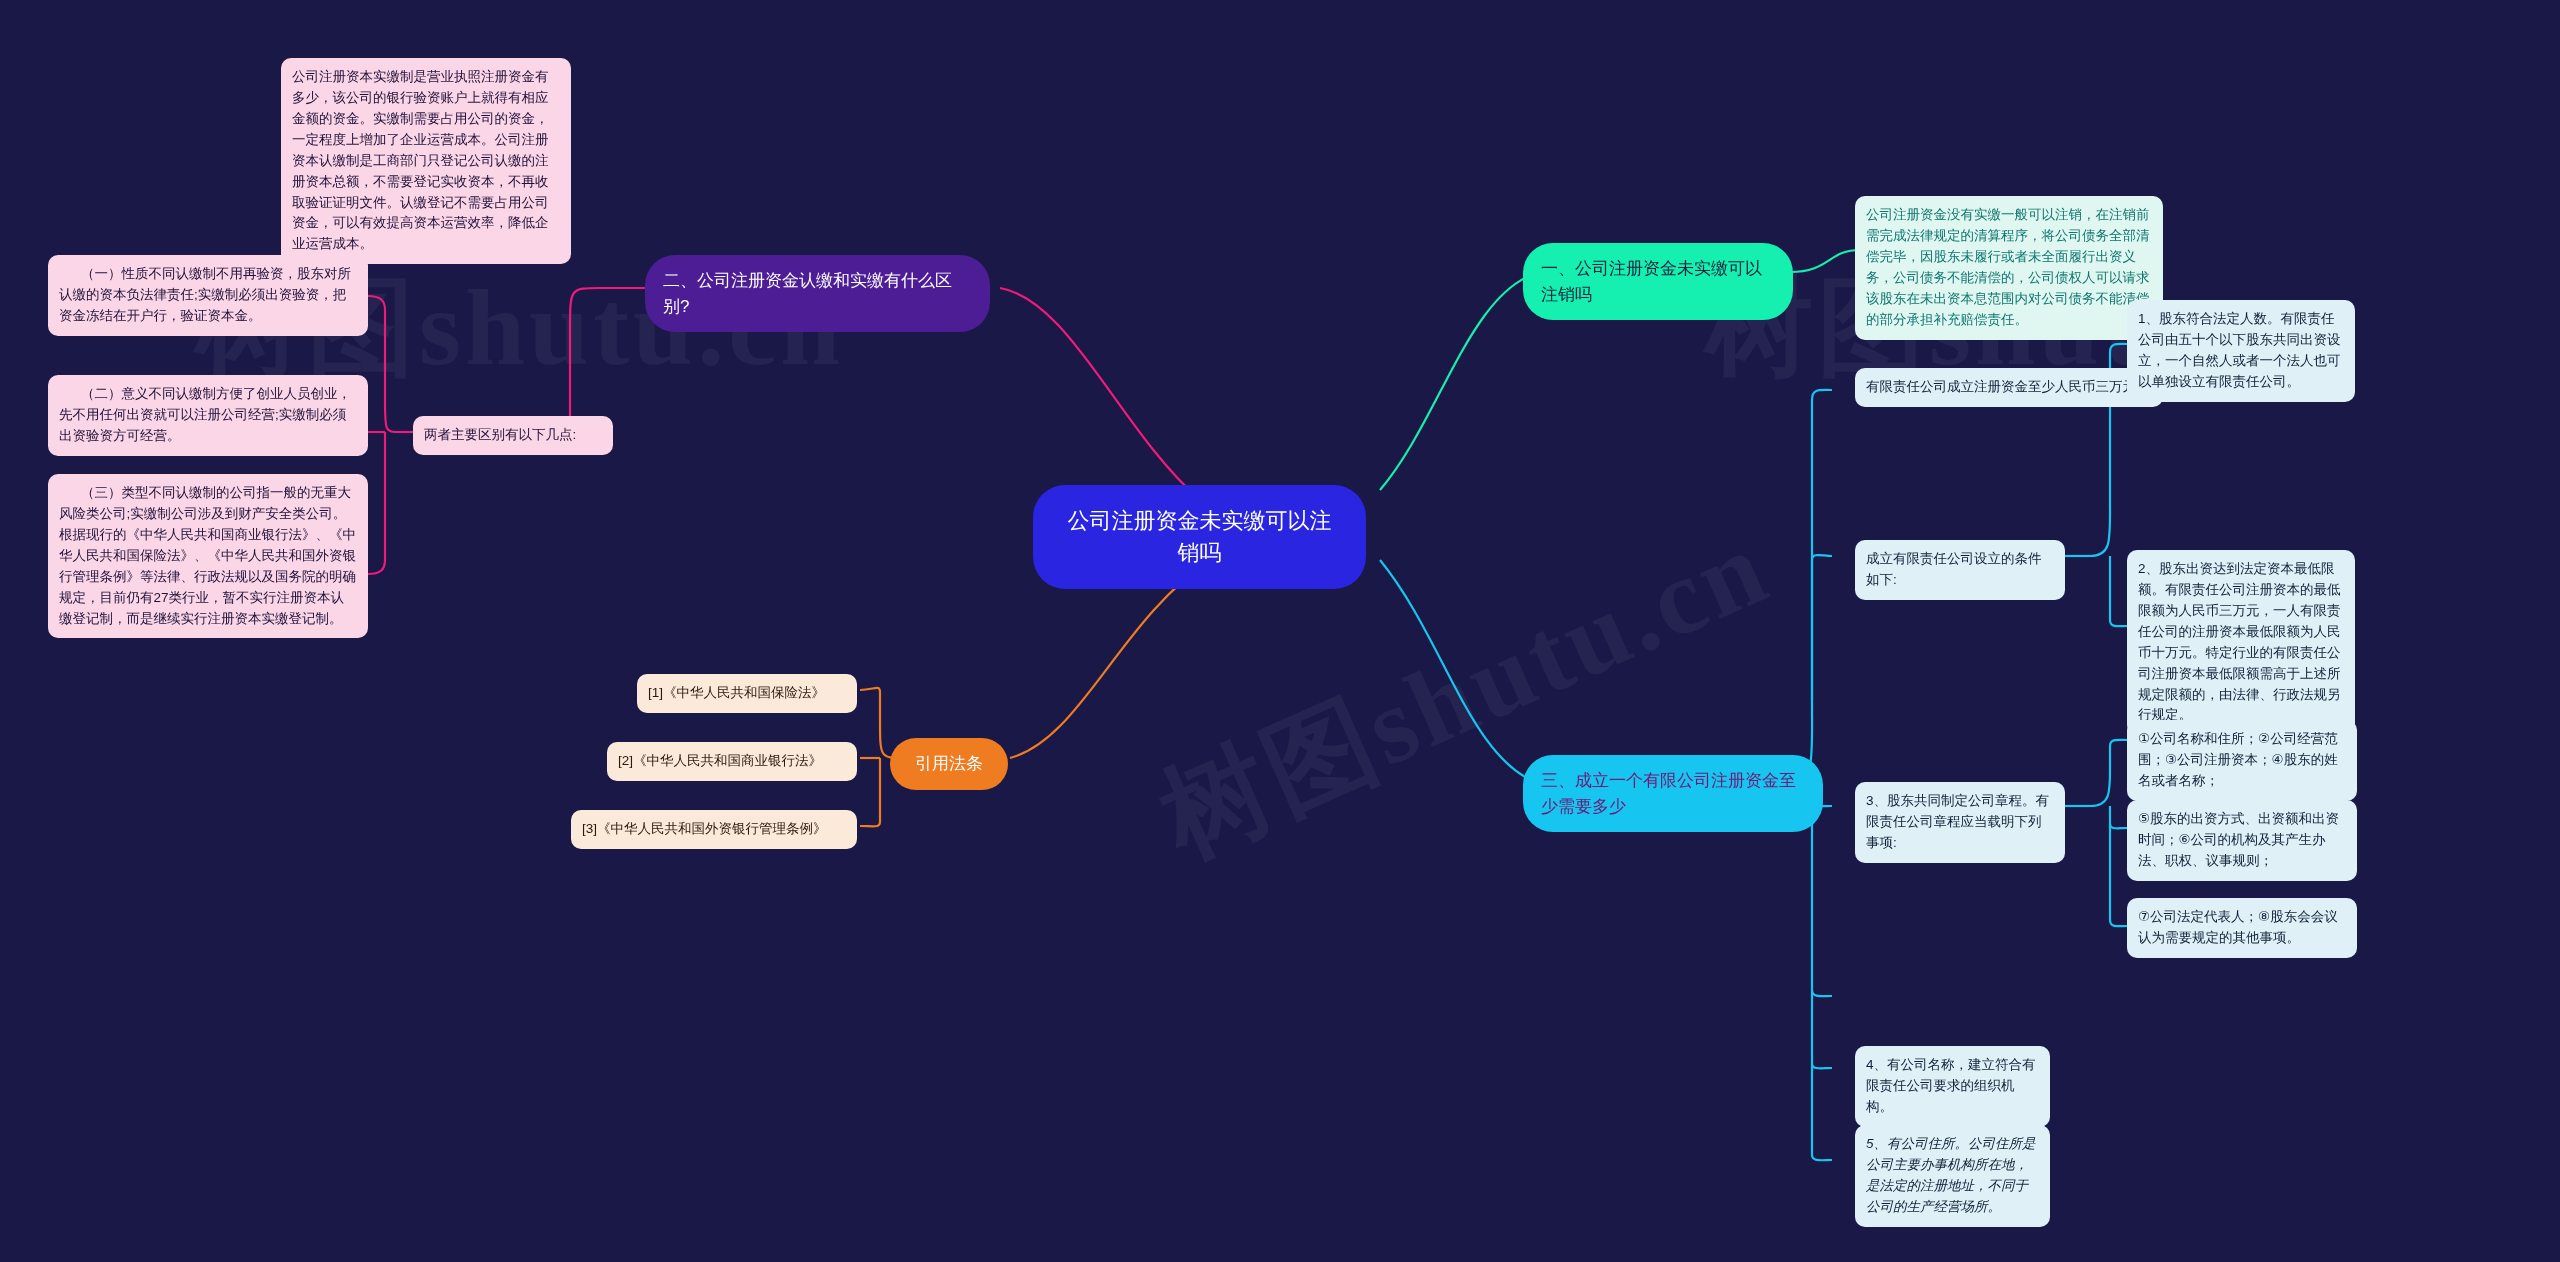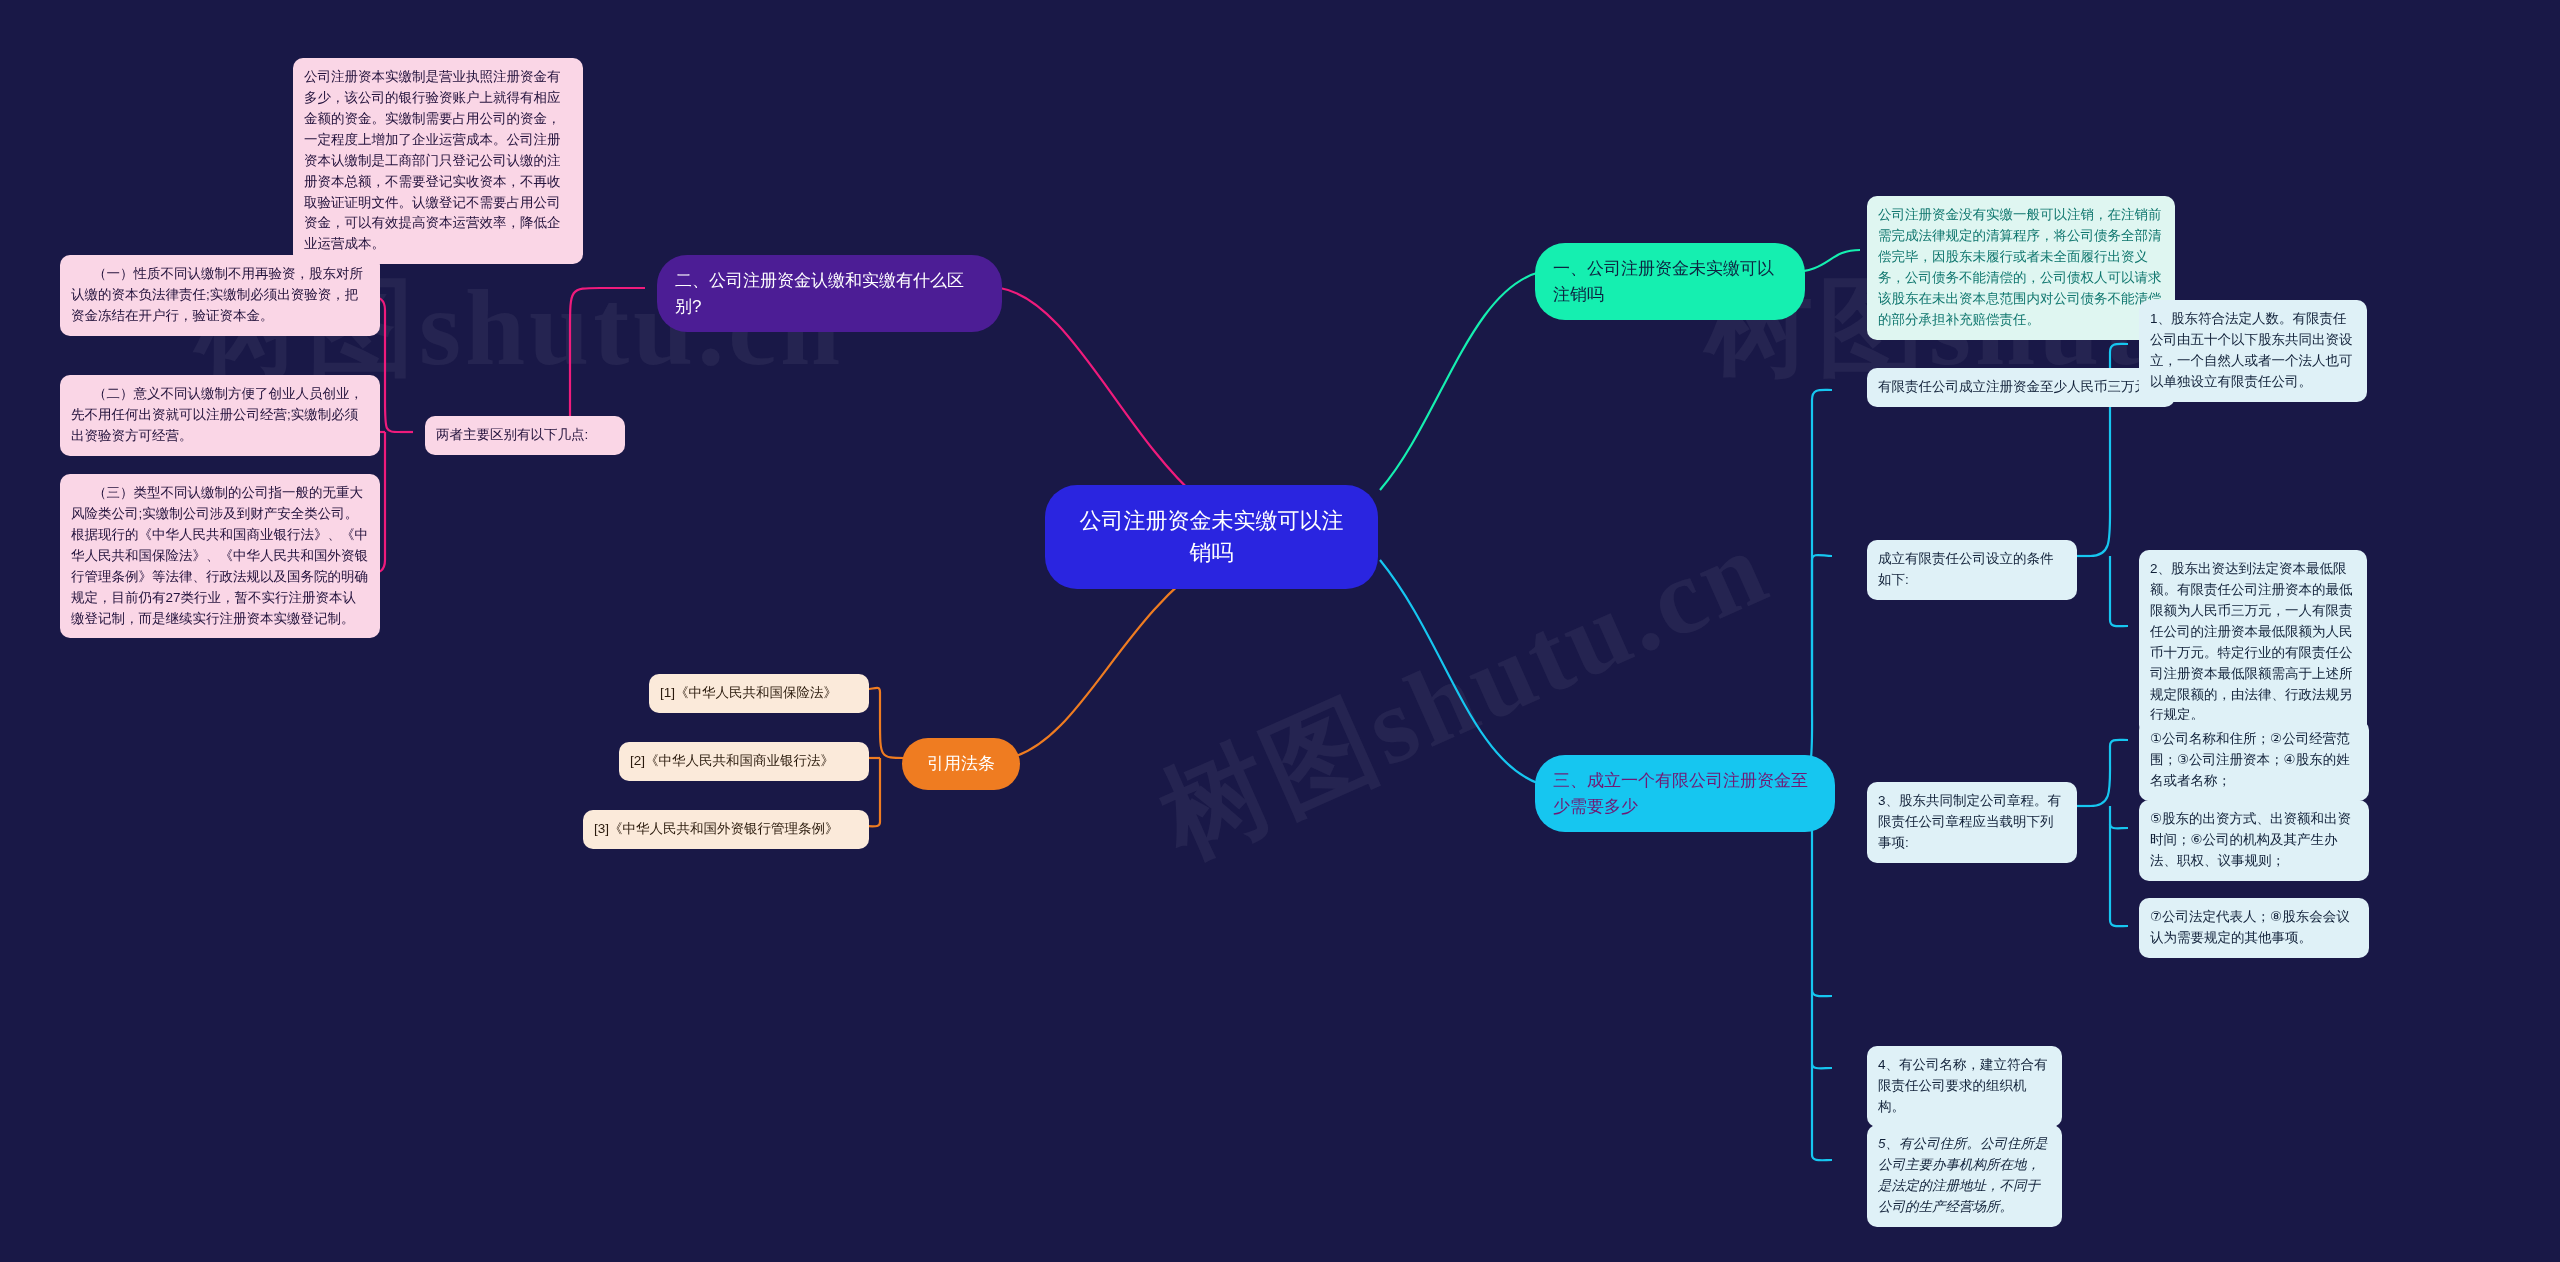--- a/index.html
+++ b/index.html
@@ -15,21 +15,21 @@
   .wm{
     position:absolute;color:rgba(255,255,255,.055);
     font-family:"Liberation Serif","DejaVu Serif",serif;
     font-size:108px;font-weight:700;letter-spacing:4px;
     user-select:none;pointer-events:none;white-space:nowrap;
   }
   .wm1{left:195px;top:255px;}
   .wm2{left:1705px;top:255px;}
   .wm3{left:1140px;top:620px;transform:rotate(-24deg);}
 
-  .node{position:absolute;box-sizing:border-box;margin-left:12px;}
+  .node{position:absolute;box-sizing:border-box;}
 
   
   .root{
     background:#2a25e0;color:#ffffff;
     border-radius:32px;
     padding:20px 26px;
     font-size:22px;line-height:1.45;
     text-align:center;font-weight:400;
   }
   

